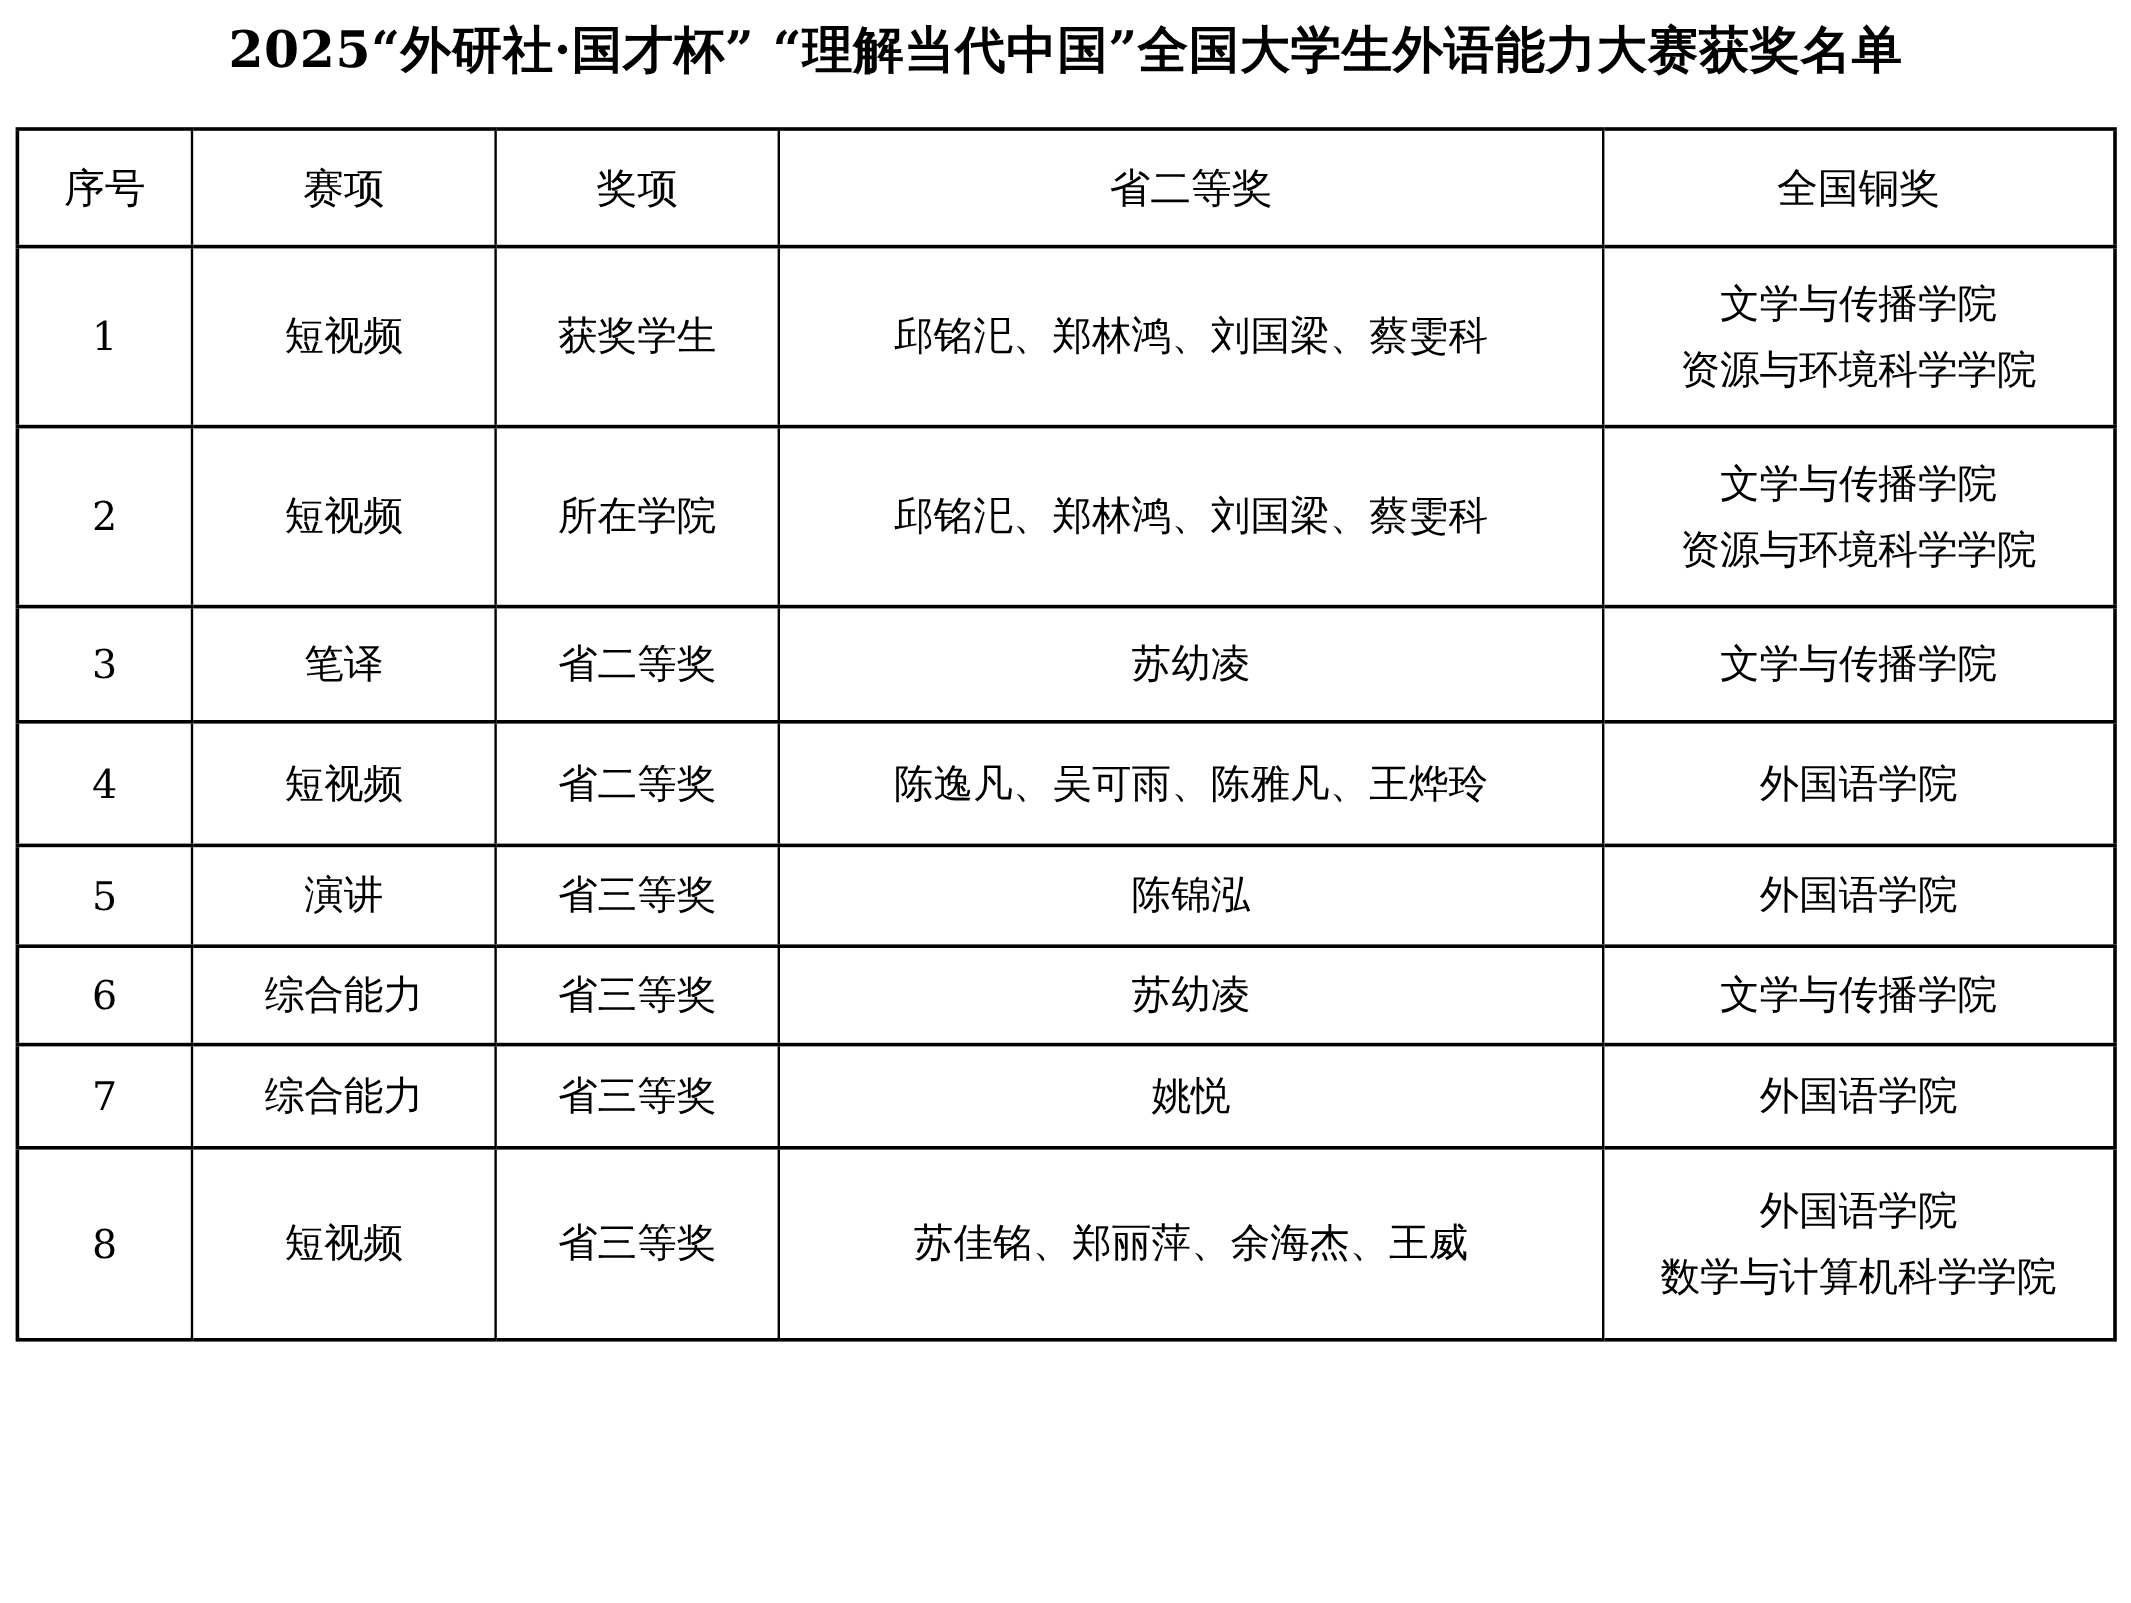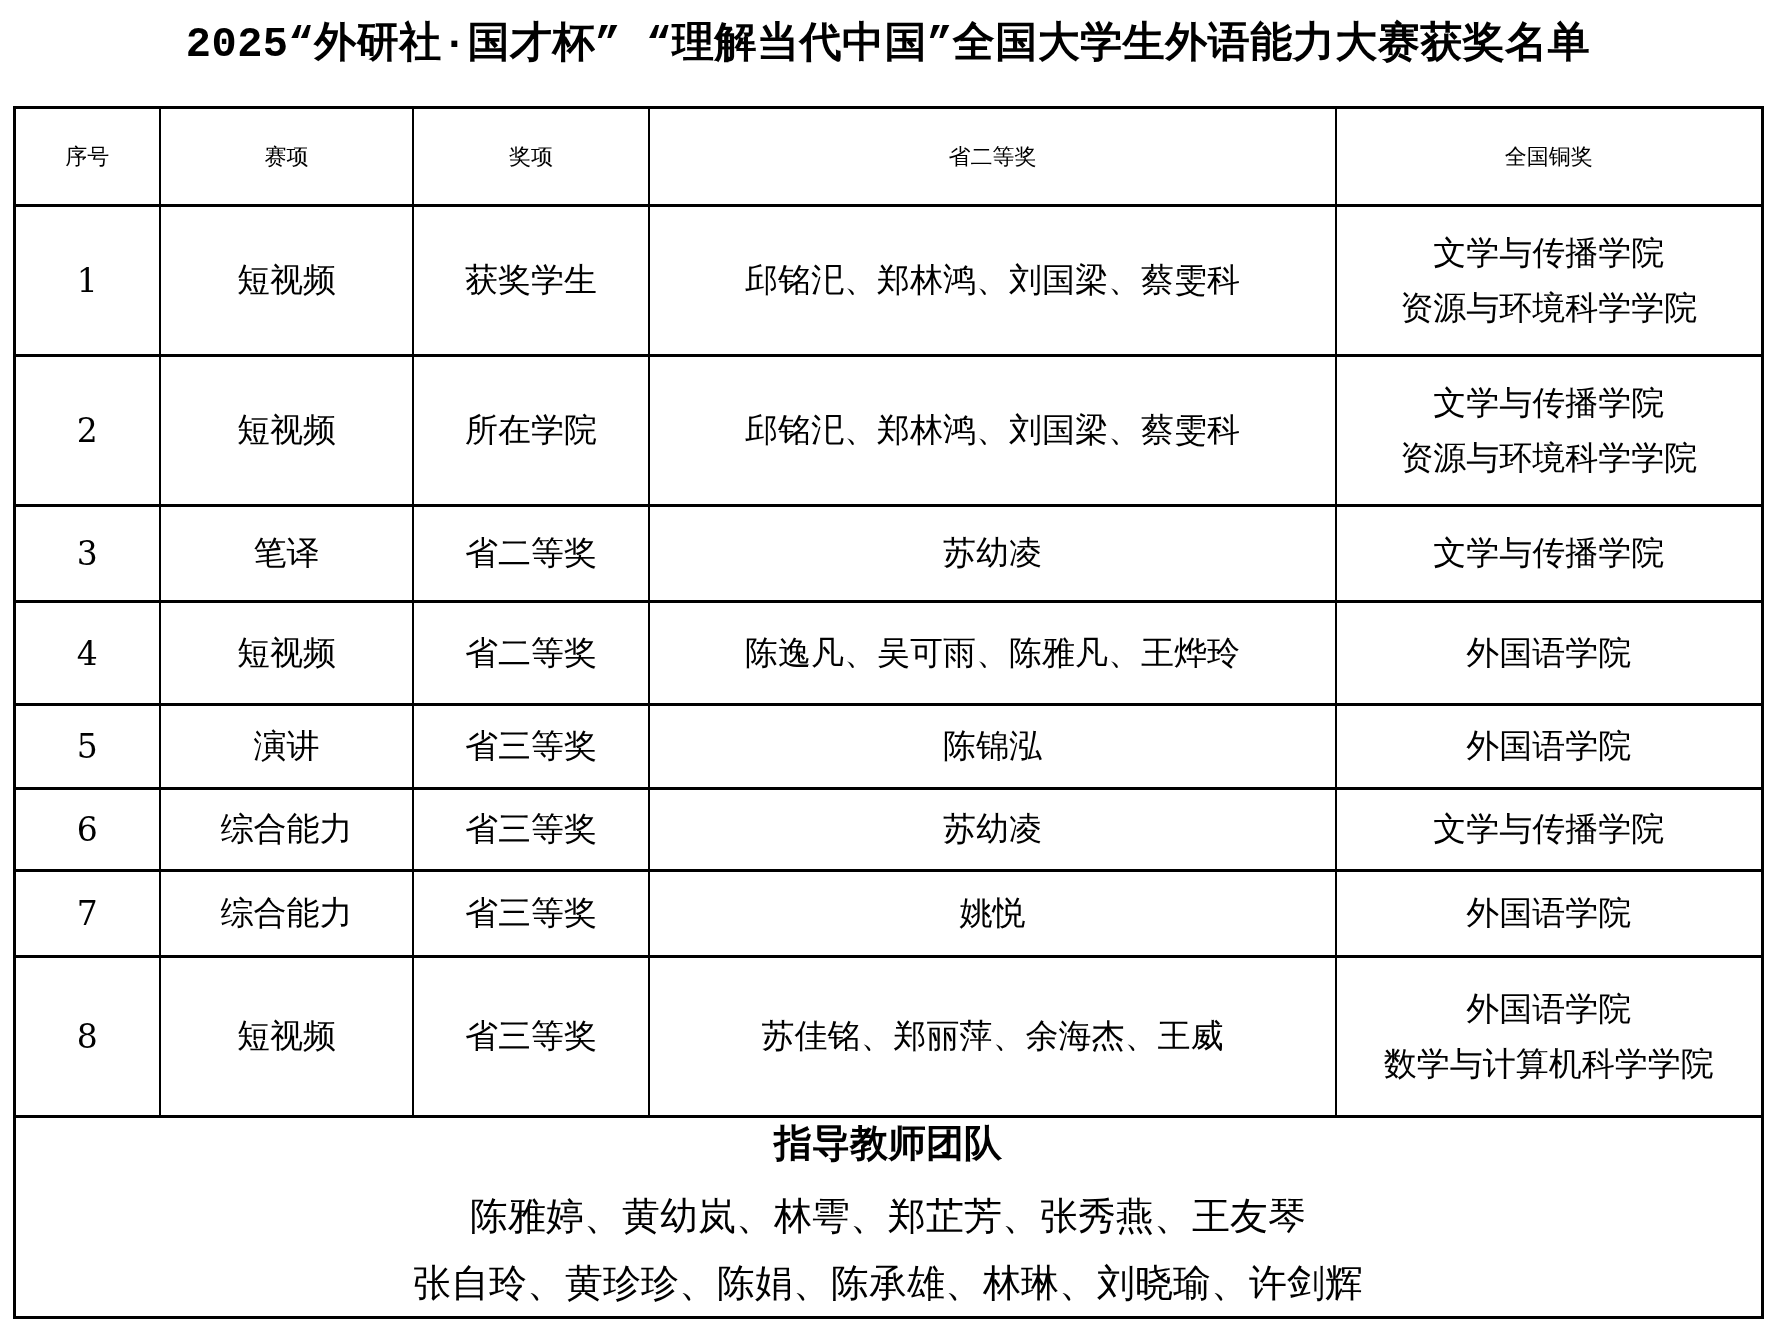--- a/index.html
+++ b/index.html
@@ -14,21 +14,20 @@
     color: #000;
   }
   .doc-title {
     padding-top: 14px;
     height: 78px;
     text-align: center;
     font-size: 42px;
     font-weight: bold;
     letter-spacing: 0.5px;
     white-space: nowrap;
-    font-family: Liberation Mono, monospace;
   }
   table.award-table {
     border-collapse: collapse;
     table-layout: fixed;
     width: 1748px;
     margin: 14px auto 0 auto;
     border: 3px solid #000;
   }
   .award-table th,
   .award-table td {
@@ -36,21 +35,21 @@
     border-right: 2px solid #000;
     border-top: 3px solid #000;
     border-bottom: 3px solid #000;
     text-align: center;
     vertical-align: middle;
     font-size: 33px;
     font-weight: normal;
     padding: 0 6px;
     overflow: hidden;
   }
-  .award-table th { font-size: 22px; }
+  .award-table th { font-size: 34px; }
   .cell-colleges, .cell-students {
     white-space: pre-line;
     line-height: 1.65;
   }
   .footer-cell {
     padding: 18px 0 26px 0;
   }
   .footer-title {
     font-size: 38px;
     font-weight: bold;
@@ -139,21 +138,14 @@
       <td class="cell-colleges">外国语学院</td>
     </tr>
     <tr style="height:160px">
       <td>8</td>
       <td>短视频</td>
       <td>省三等奖</td>
       <td class="cell-students">苏佳铭、郑丽萍、余海杰、王威</td>
       <td class="cell-colleges">外国语学院
 数学与计算机科学学院</td>
     </tr>
-    <tr>
-      <td class="footer-cell" colspan="5">
-        <div class="footer-title">指导教师团队</div>
-        <div class="footer-names">陈雅婷、黄幼岚、林雩、郑芷芳、张秀燕、王友琴
-张自玲、黄珍珍、陈娟、陈承雄、林琳、刘晓瑜、许剑辉</div>
-      </td>
-    </tr>
   </tbody>
 </table>
 
 </body></html>

